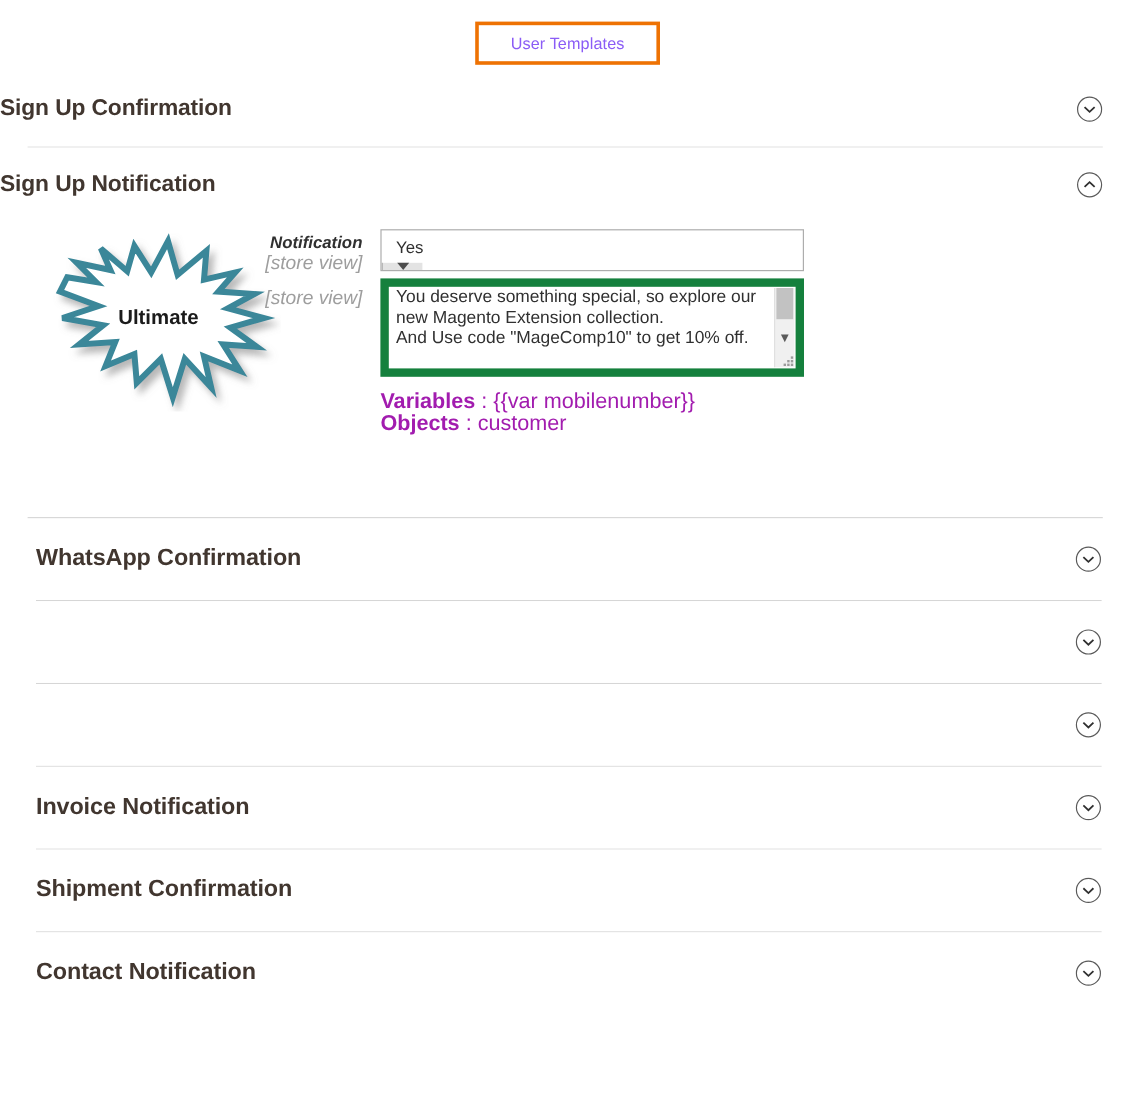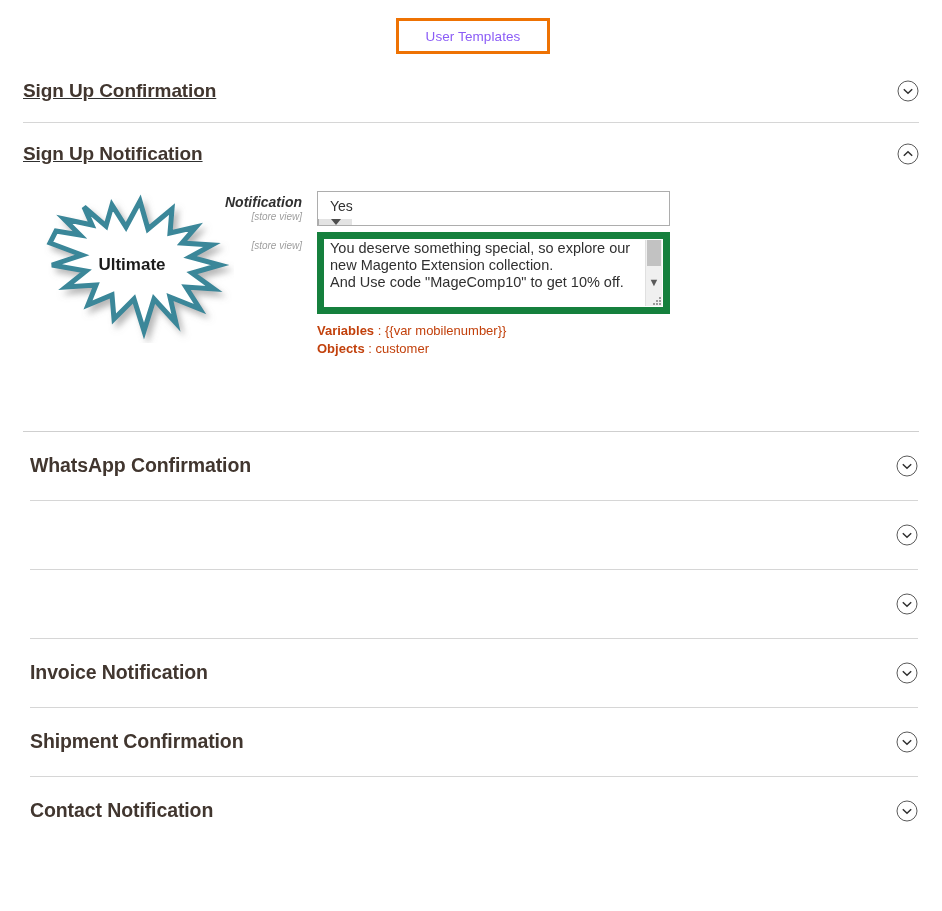--- a/index.html
+++ b/index.html
@@ -47,23 +47,21 @@
 
   .acc-head {
     position: relative;
     display: flex;
     align-items: center;
     cursor: pointer;
     background: #fff;
   }
   .group-wide .acc-head {
     height: 62px;
-    padding-left: 23px;
     padding-right: 40px;
-    text-decoration: underline;
   }
   .group-narrow .acc-head {
     height: 68px;
     padding-left: 30px;
     padding-right: 46px;
   }
   .acc-title {
     font-size: 19px;
     font-weight: bold;
     color: #41362f;
@@ -118,21 +116,21 @@
     left: 152px;
     font-size: 14px;
     font-weight: bold;
     color: #303030;
     line-height: 1.15;
     font-style: italic;
   }
   .field-label .scope {
     display: block;
     font-weight: normal;
-    font-size: 10px;
+    font-size: 16px;
     color: #9e9e9e;
     margin-top: 1px;
   }
   .label-notification { top: 9px; }
   .label-template {
     top: 38px;
     color: transparent;
   }
   .label-template .scope { color: #9e9e9e; }
 
@@ -233,22 +231,22 @@
   .ta-grip span {
     position: absolute;
     width: 2px; height: 2px;
     background: #9b9b9b;
   }
 
   
   .varline {
     position: absolute;
     left: 317px;
-    font-size: 13px;
-    color: #c2410c;
+    font-size: 18px;
+    color: #a21caf;
     line-height: 1.35;
   }
   .varline b { font-weight: bold; }
   .line-variables { top: 137px; }
   .line-objects   { top: 155px; }
 </style>
 </head>
 <body>
 
 <div class="tabbar">

